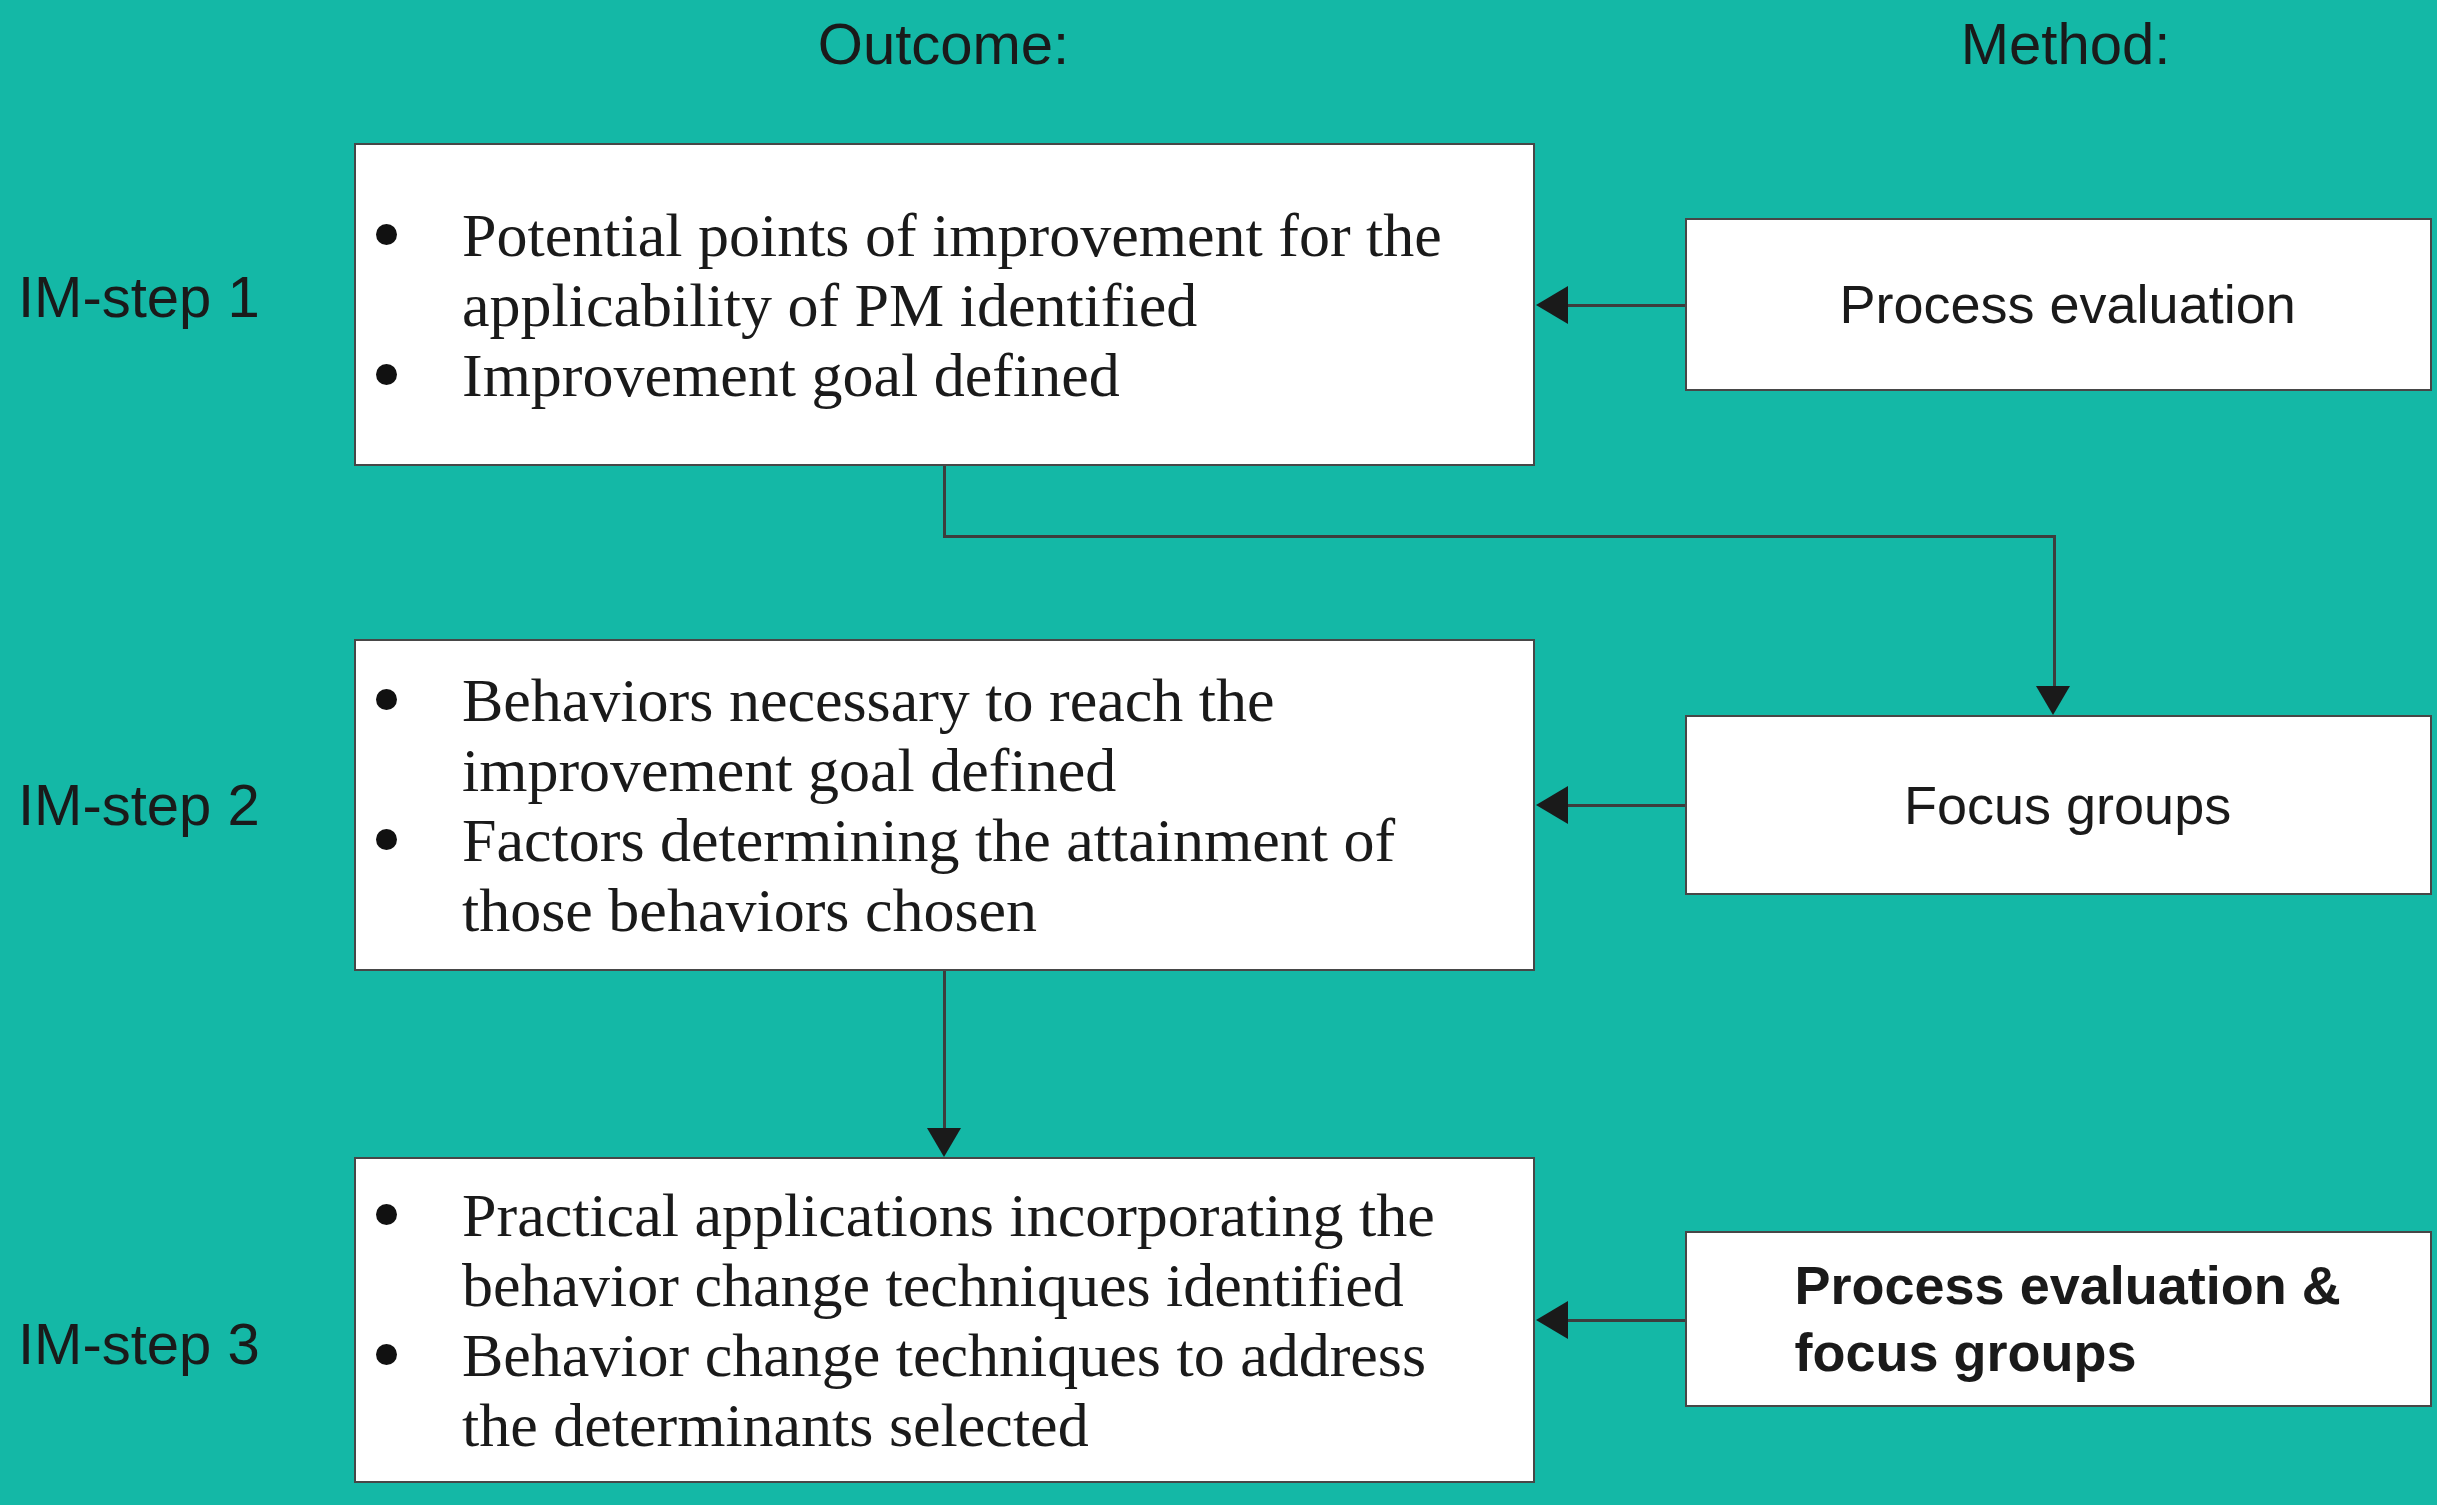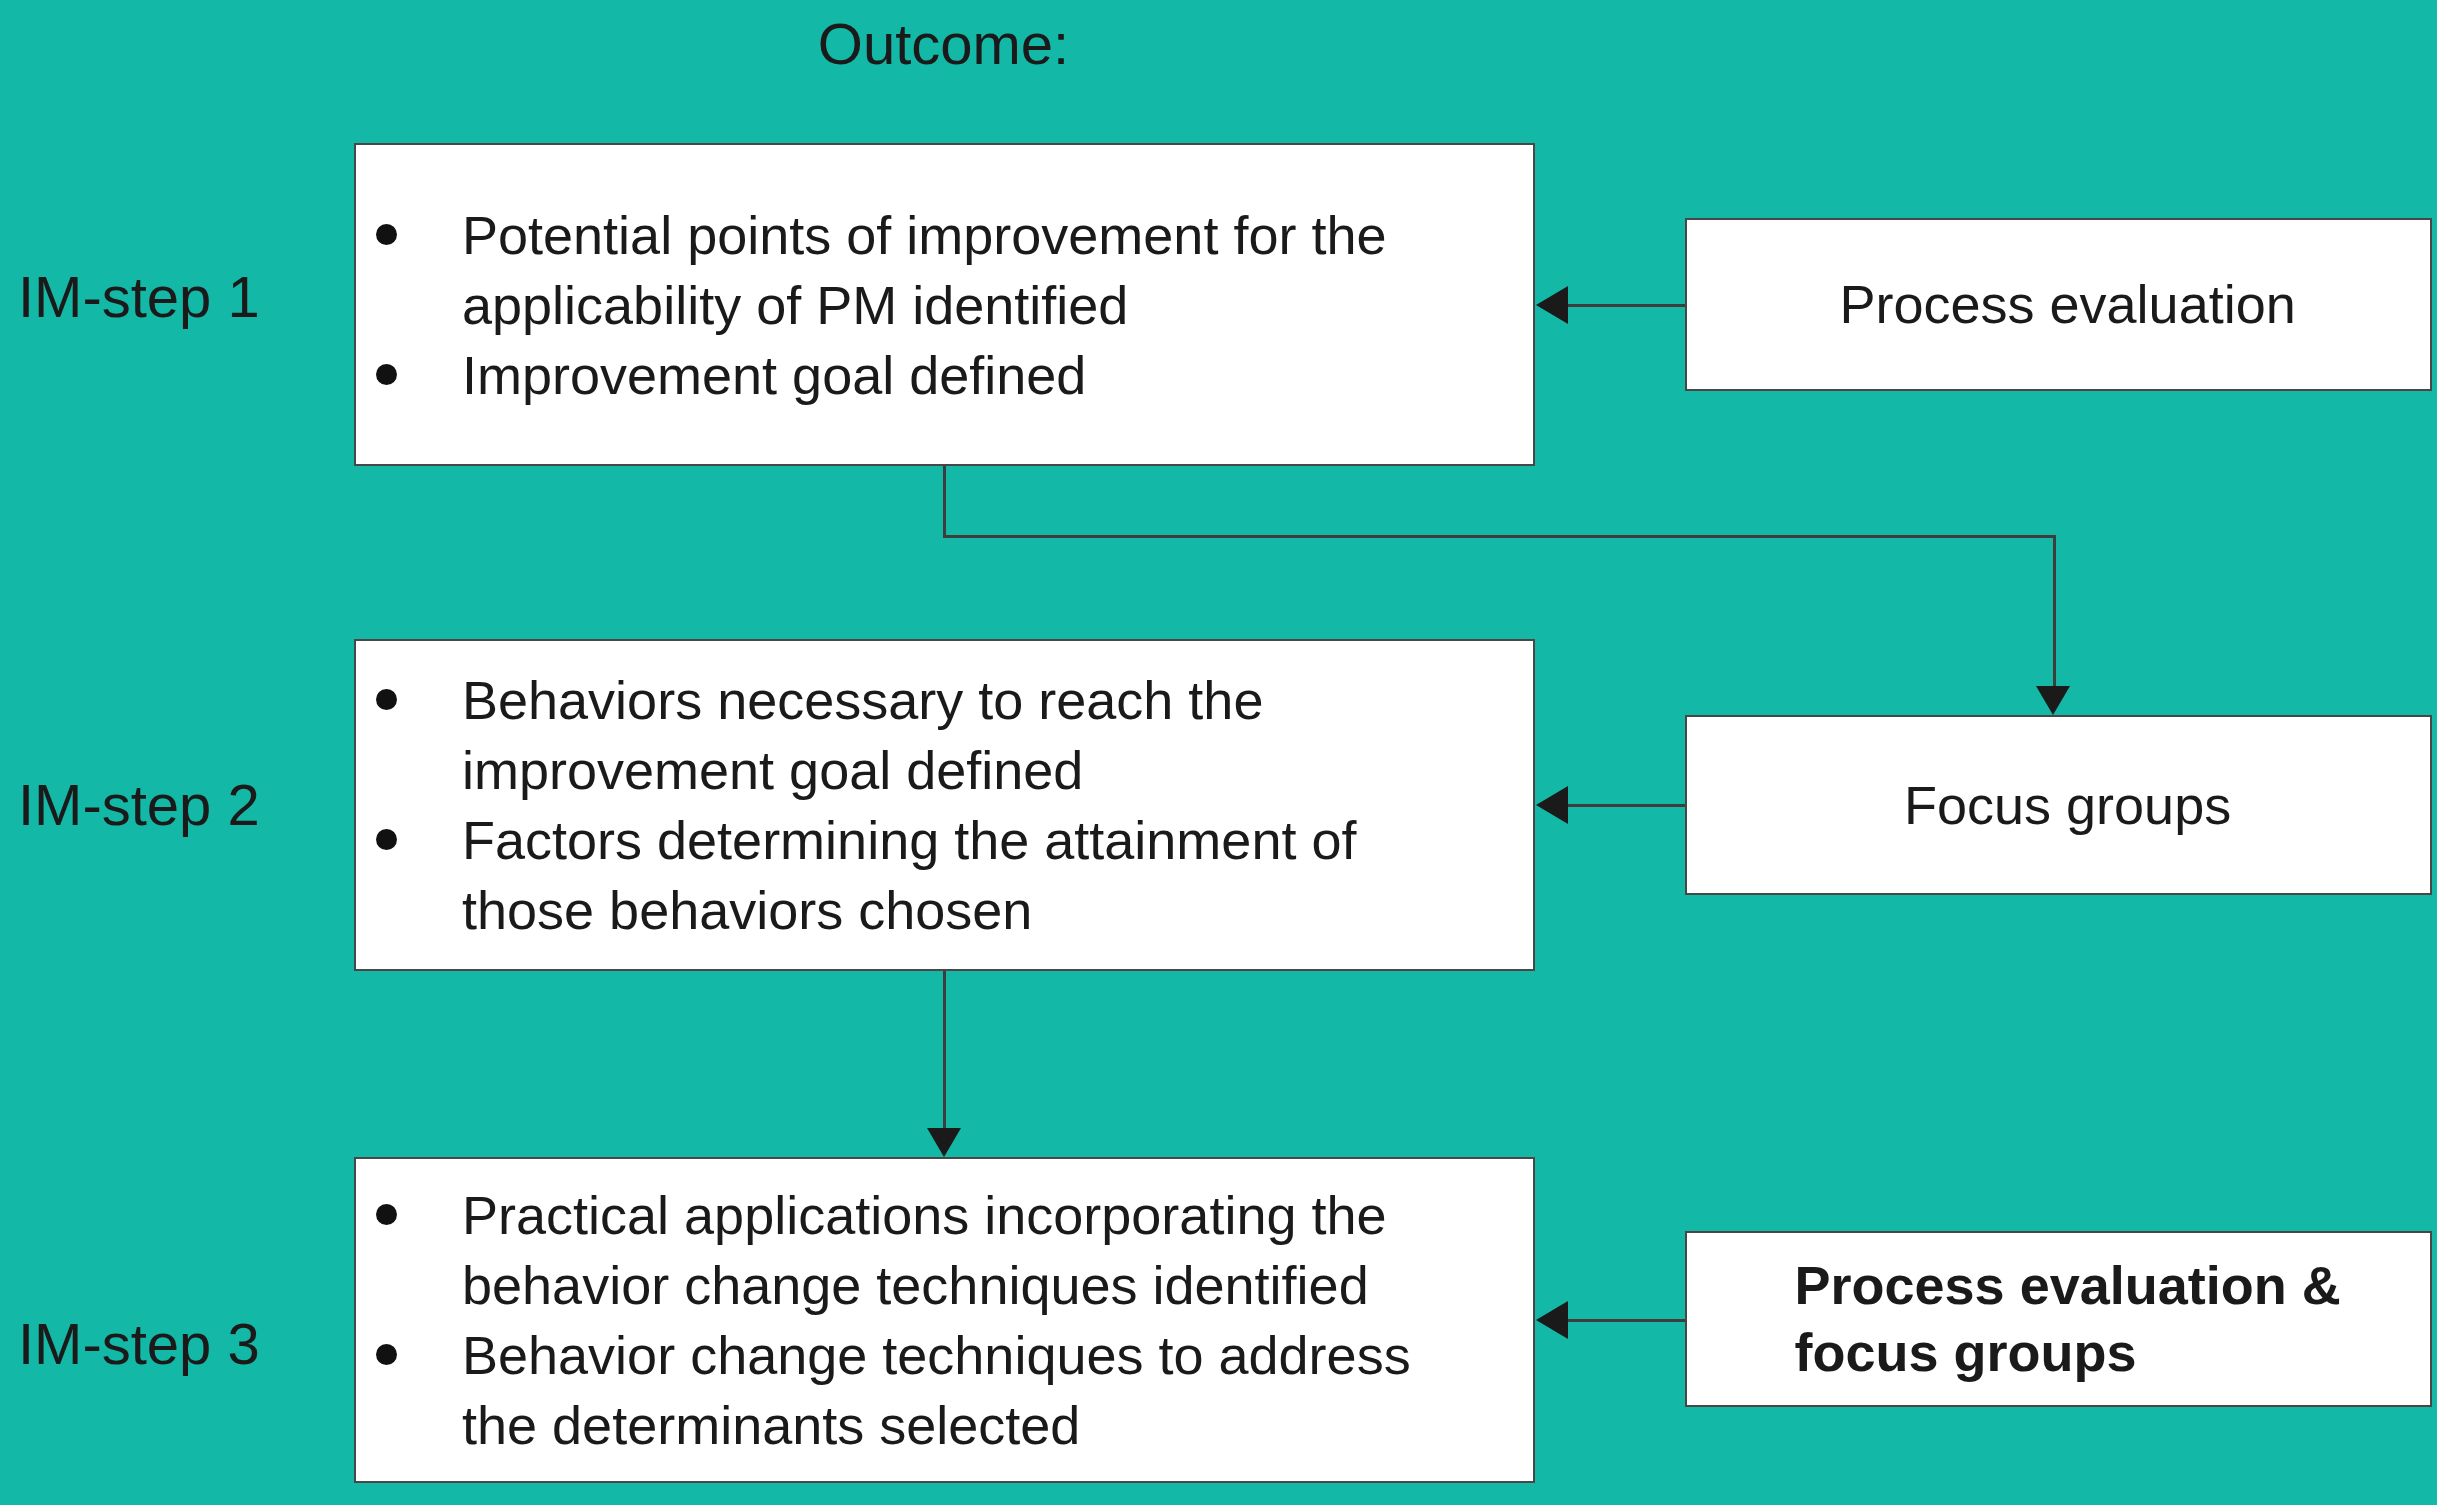--- a/index.html
+++ b/index.html
@@ -71,23 +71,24 @@
   }
   .bullet-dot {
     flex: 0 0 auto;
     width: 21px;
     height: 21px;
     border-radius: 50%;
     background: #111111;
     margin: 24px 65px 0 20px;
   }
   .btext {
-    font-size: 54px;
+    font-size: 62px;
     line-height: 70px;
     white-space: pre-line;
+    font-family: Liberation Serif, serif;
   }
   .line {
     position: absolute;
     background: #3d3d3d;
   }
   .tri-left {
     position: absolute;
     width: 0;
     height: 0;
     border-top: 19px solid transparent;
@@ -115,20 +116,21 @@
   .obox.r3 { top: 1157px; height: 326px; }
   .mbox.r3 { top: 1231px; height: 176px; font-weight: bold; }
   .lbl.r3  { top: 1284px; margin-top: 25px; }
 </style>
 </head>
 <body>
 
 <div id="canvas">
 
   <div class="hdr" style="left:745px; top:9px;">Outcome:</div>
+  <div class="hdr" style="left:1867px; top:9px;">Method:</div>
 
   <div class="step-label lbl r1">IM-step 1</div>
   <div class="step-label lbl r2">IM-step 2</div>
   <div class="step-label lbl r3">IM-step 3</div>
 
   <div class="obox r1">
     <ul class="blist">
       <li>
         <span class="bullet-dot"></span>
         <span class="btext">Potential points of improvement for the

